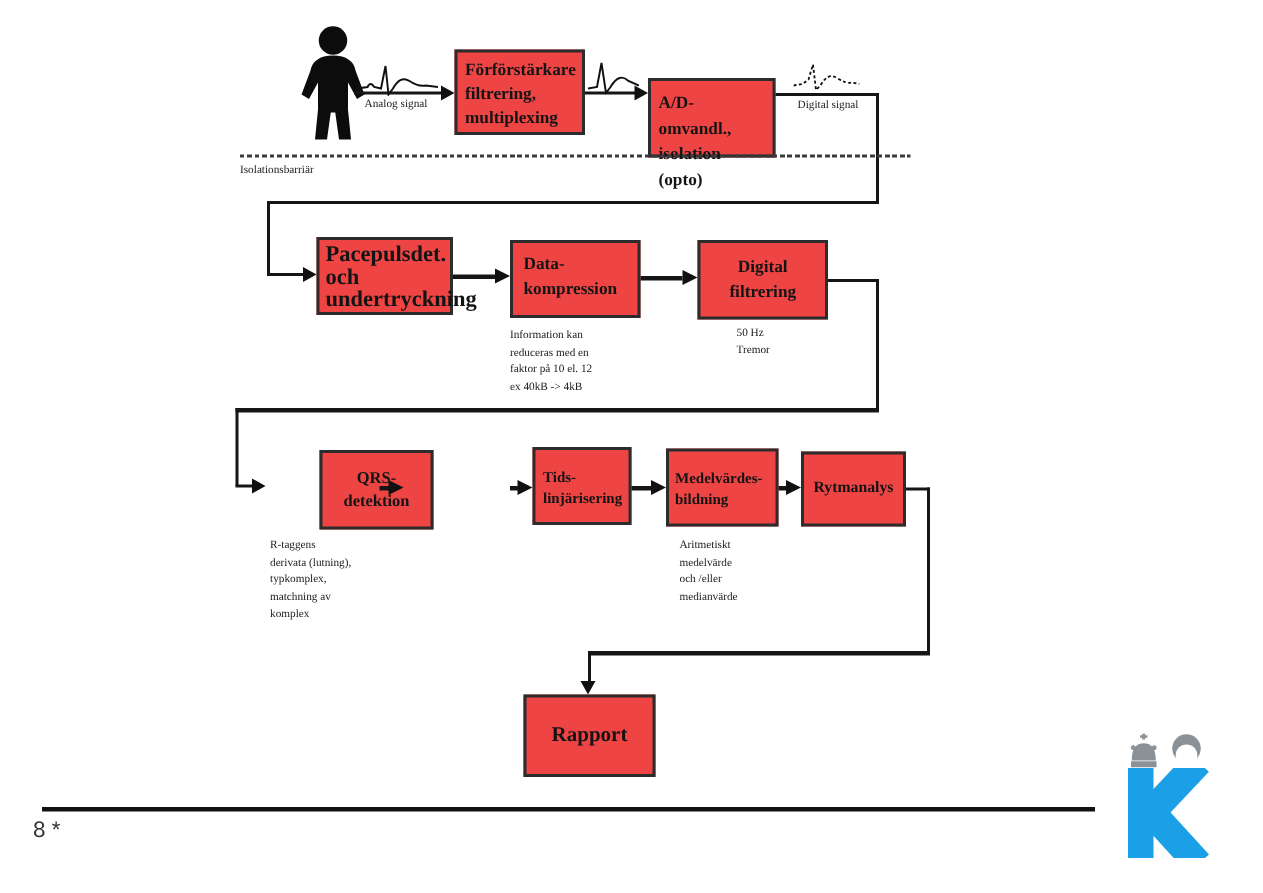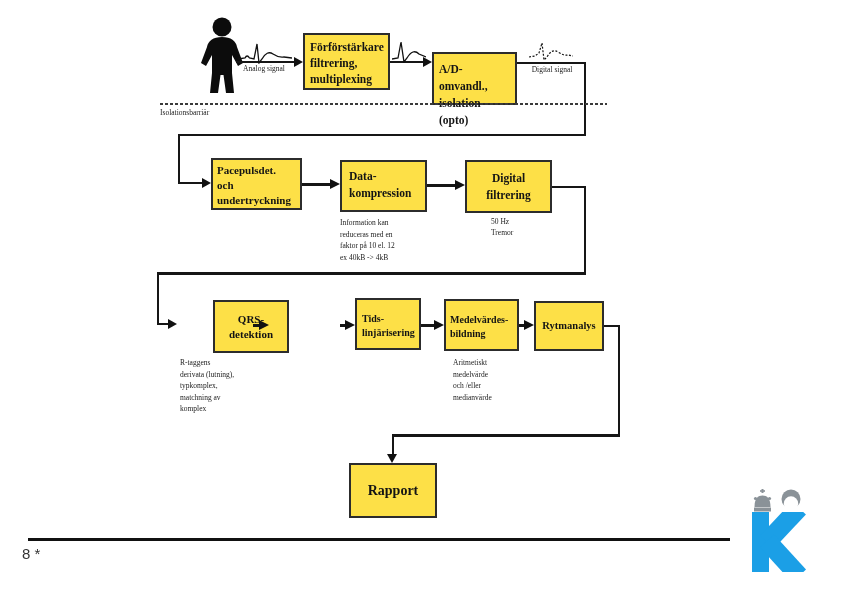--- a/index.html
+++ b/index.html
@@ -1,19 +1,19 @@
 <!DOCTYPE html>
 <html><head>
 <meta charset="utf-8">
 <style>
   html,body{margin:0;padding:0;background:#ffffff;}
   #canvas{position:relative;width:842px;height:595px;background:#ffffff;overflow:hidden;
           font-family:"Liberation Serif",serif;color:#1a1a1a;}
   .abs{position:absolute;}
-  .box{position:absolute;background:#fde047;border:2px solid #2c2c2c;box-sizing:border-box;
+  .box{position:absolute;background:#ef4444;border:2px solid #2c2c2c;box-sizing:border-box;
        font-family:"Liberation Serif",serif;font-weight:bold;color:#141414;}
   .hline{position:absolute;background:#161616;height:2px;}
   .vline{position:absolute;background:#161616;width:2px;}
   .thick{height:2.5px;}
   .ah-r{position:absolute;width:0;height:0;border-top:5px solid transparent;
         border-bottom:5px solid transparent;border-left:9px solid #111;}
   .ah-r.big{border-top-width:5.5px;border-bottom-width:5.5px;border-left-width:10px;}
   .ah-d{position:absolute;width:0;height:0;border-left:5.5px solid transparent;
         border-right:5.5px solid transparent;border-top:9px solid #111;}
   .note{position:absolute;font-family:"Liberation Serif",serif;font-size:7.5px;
@@ -75,21 +75,21 @@
   <div class="siglabel" style="left:523px;top:65px;width:58px;">Digital signal</div>
 
   <div class="barrier" style="left:160px;top:103px;width:447px;"></div>
   <div class="note" style="left:160px;top:107px;">Isolationsbarriär</div>
 
   <div class="hline" style="left:178px;top:134px;width:408px;"></div>
   <div class="vline" style="left:178px;top:134px;height:49px;"></div>
   <div class="hline" style="left:178px;top:182px;width:25px;"></div>
   <div class="ah-r" style="left:202px;top:178px;"></div>
 
-  <div class="box" style="left:211px;top:158px;width:91px;height:52px;padding:3px 4px;font-size:11px;line-height:15px;">
+  <div class="box" style="left:211px;top:158px;width:91px;height:52px;padding:3px 4px;font-size:15px;line-height:15px;">
     <span class="bl">Pacepulsdet.</span>
     <span class="bl">och</span>
     <span class="bl">undertryckning</span>
   </div>
 
   <div class="hline thick" style="left:302px;top:183px;width:29px;"></div>
   <div class="ah-r big" style="left:330px;top:179px;"></div>
 
   <div class="box" style="left:340px;top:160px;width:87px;height:52px;padding:6px 7px;font-size:11.5px;line-height:17px;">
     <span class="bl">Data-</span>

